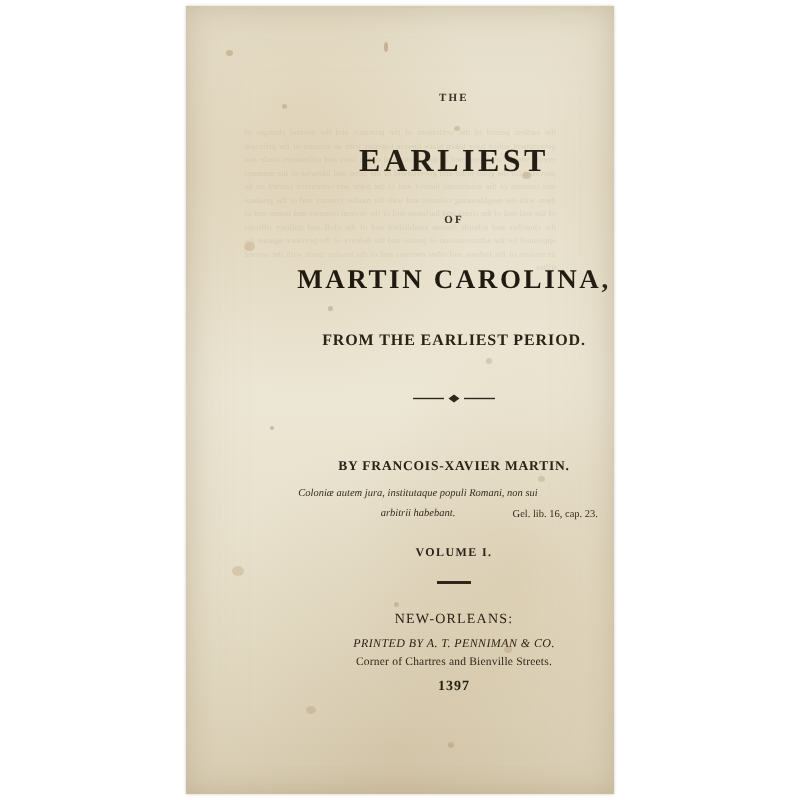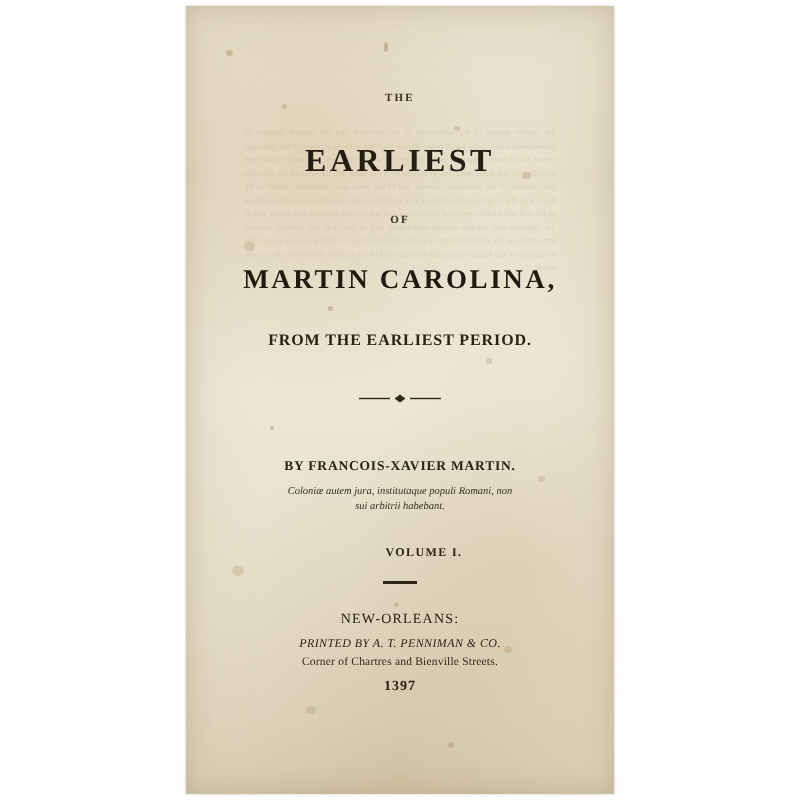--- a/index.html
+++ b/index.html
@@ -61,20 +61,21 @@
   }
 
   #content {
     position: absolute;
     left: 0;
     top: 0;
     width: 428px;
     height: 788px;
     color: #2a2318;
     text-align: center;
+    padding-left: 36px;
   }
 
   .line {
     position: absolute;
     width: 100%;
     text-align: center;
     text-rendering: geometricPrecision;
   }
 
   .the {
@@ -125,42 +126,41 @@
     font-weight: 700;
     letter-spacing: 0.8px;
     color: #2b2317;
     margin-top: 44px;
   }
 
   .epigraph {
     top: 478px;
     font-size: 10.5px;
     font-style: italic;
-    line-height: 15px;
+    line-height: 20px;
     color: #352c1d;
     padding: 0 96px;
     width: auto;
     left: 0; right: 0;
   }
   .epigraph-cite {
     top: 503px;
     font-size: 10.5px;
     color: #352c1d;
     text-align: right;
     padding-right: 88px;
     box-sizing: border-box;
   }
 
   .volume {
     top: 539px;
     font-size: 12px;
     font-weight: 700;
     letter-spacing: 1.4px;
     color: #2b2317;
-    margin-left: 24px;
   }
 
   .rule-short {
     top: 575px;
   }
   .rule-short .bar {
     width: 34px;
     height: 3px;
     background: #2e2619;
     margin: 0 auto;
@@ -246,20 +246,21 @@
           <line x1="2" y1="4.5" x2="33" y2="4.5" stroke="#2e2619" stroke-width="1.4"></line>
           <polygon points="43,0.6 48.5,4.5 43,8.4 37.5,4.5" fill="#2e2619"></polygon>
           <line x1="53" y1="4.5" x2="84" y2="4.5" stroke="#2e2619" stroke-width="1.4"></line>
         </svg>
       </div>
 
       <div class="line author">BY FRANCOIS-XAVIER MARTIN.</div>
 
       <div class="line epigraph">Coloniæ autem jura, institutaque populi Romani, non sui arbitrii habebant.</div>
 
+      <div class="line epigraph-cite">Gel. lib. 16, cap. 23.</div>
 
       <div class="line volume">VOLUME I.</div>
 
       <div class="line rule-short">
         <div class="bar"></div>
       </div>
 
       <div class="line city">NEW-ORLEANS:</div>
 
       <div class="line printer">PRINTED BY A. T. PENNIMAN &amp; CO.</div>

